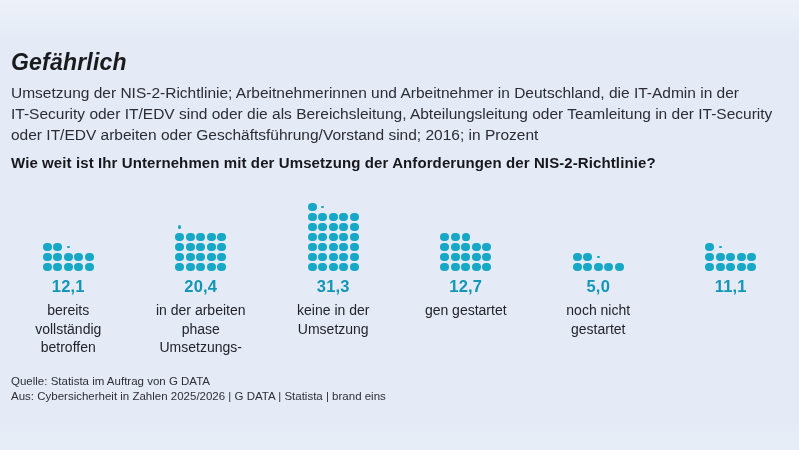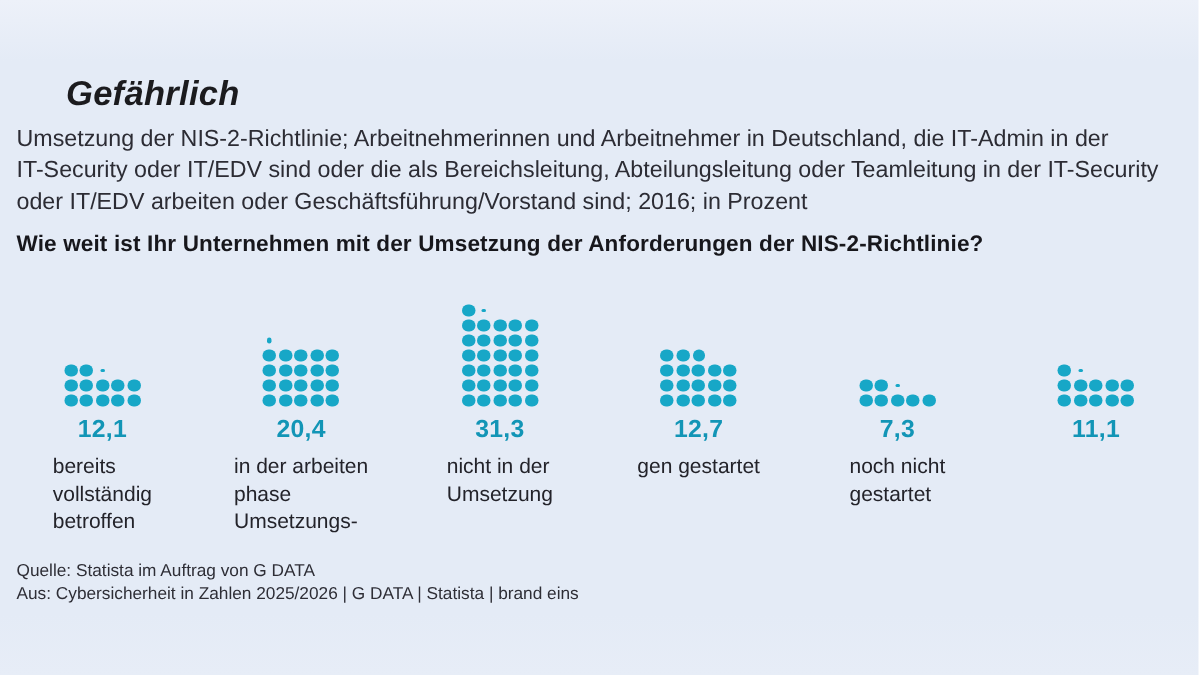--- a/index.html
+++ b/index.html
@@ -5,21 +5,21 @@
   html, body { margin: 0; padding: 0; }
   body {
     width: 799px; height: 450px; overflow: hidden; position: relative;
     font-family: "Liberation Sans", "DejaVu Sans", sans-serif;
     background: linear-gradient(180deg, #edf1f9 0%, #e4ebf6 9%, #e4ebf6 91%, #e7edf7 100%);
     -webkit-font-smoothing: antialiased;
   }
   .header { padding: 48px 14px 0 11px; }
   .title {
     font-size: 23px; line-height: 28px; font-weight: bold; font-style: italic;
-    color: var(--title-color, #1b1b1e); letter-spacing: 0.2px; margin-left: 33px;
+    color: var(--title-color, #1b1b1e); letter-spacing: 0.2px;
   }
   .subtitle {
     margin-top: 6px; font-size: 15.5px; line-height: 21px;
     color: var(--body-color, #2c2c34);
   }
   .question {
     margin-top: 9px; font-size: 15px; line-height: 17px; font-weight: bold;
     color: #17171c; letter-spacing: 0.1px;
   }
   .chart-row {
@@ -36,21 +36,21 @@
   .dot-slot {
     width: 10.5px; height: 10px; display: flex;
     align-items: center; justify-content: center;
   }
   .dot { border-radius: 50%; background: var(--dot-color, #17a7c7); }
   .group-value {
     margin-top: 5px; font-size: 16.5px; font-weight: bold;
     color: var(--number-color, #1295b6); letter-spacing: 0.2px;
   }
   .group-label {
-    margin-top: 5px; font-size: 14px; line-height: 18.5px; 
+    margin-top: 5px; font-size: 14px; line-height: 18.5px; text-align: center;
     color: var(--label-color, #23232a); white-space: nowrap;
   }
   .footer {
     position: absolute; left: 11px; top: 374px;
     font-size: 11.5px; line-height: 15px; color: var(--footer-color, #2e2e36);
   }
 </style>
 </head>
 <body>
 
@@ -311,21 +311,21 @@
           <span class="dot-slot">
             <span class="dot" style="width: 8.6px; height: 8.6px;"></span>
           </span>
           <span class="dot-slot">
             <span class="dot" style="width: 8.6px; height: 8.6px;"></span>
           </span>
         </div>
       </div>
       <div class="group-value">31,3</div>
       <div class="group-label">
-        <div>nicht in der</div>
+        <div>keine in der</div>
         <div>Umsetzung</div>
       </div>
     </div>
     <div class="chart-group">
       <div class="dot-grid">
         <div class="dot-row">
           <span class="dot-slot">
             <span class="dot" style="width: 8.6px; height: 8.6px;"></span>
           </span>
           <span class="dot-slot">
@@ -416,21 +416,21 @@
             <span class="dot" style="width: 8.6px; height: 8.6px;"></span>
           </span>
           <span class="dot-slot">
             <span class="dot" style="width: 8.6px; height: 8.6px;"></span>
           </span>
           <span class="dot-slot">
             <span class="dot" style="width: 8.6px; height: 8.6px;"></span>
           </span>
         </div>
       </div>
-      <div class="group-value">7,3</div>
+      <div class="group-value">5,0</div>
       <div class="group-label">
         <div>noch nicht</div>
         <div>gestartet</div>
       </div>
     </div>
     <div class="chart-group">
       <div class="dot-grid">
         <div class="dot-row">
           <span class="dot-slot">
             <span class="dot" style="width: 8.6px; height: 8.6px;"></span>

